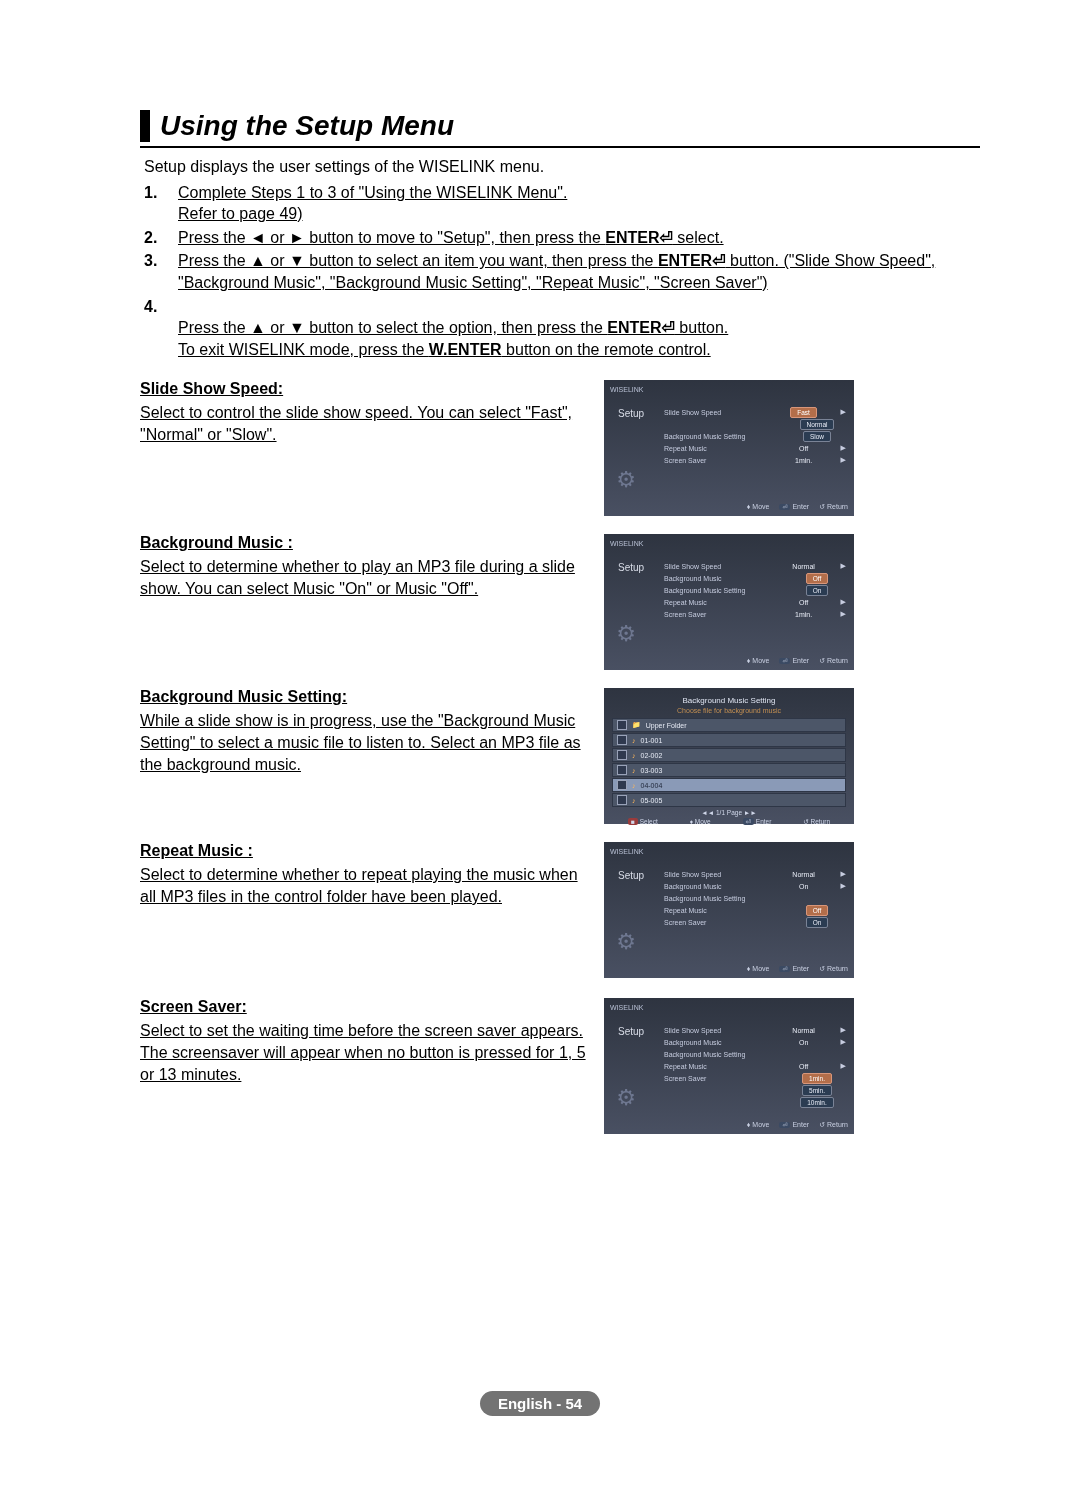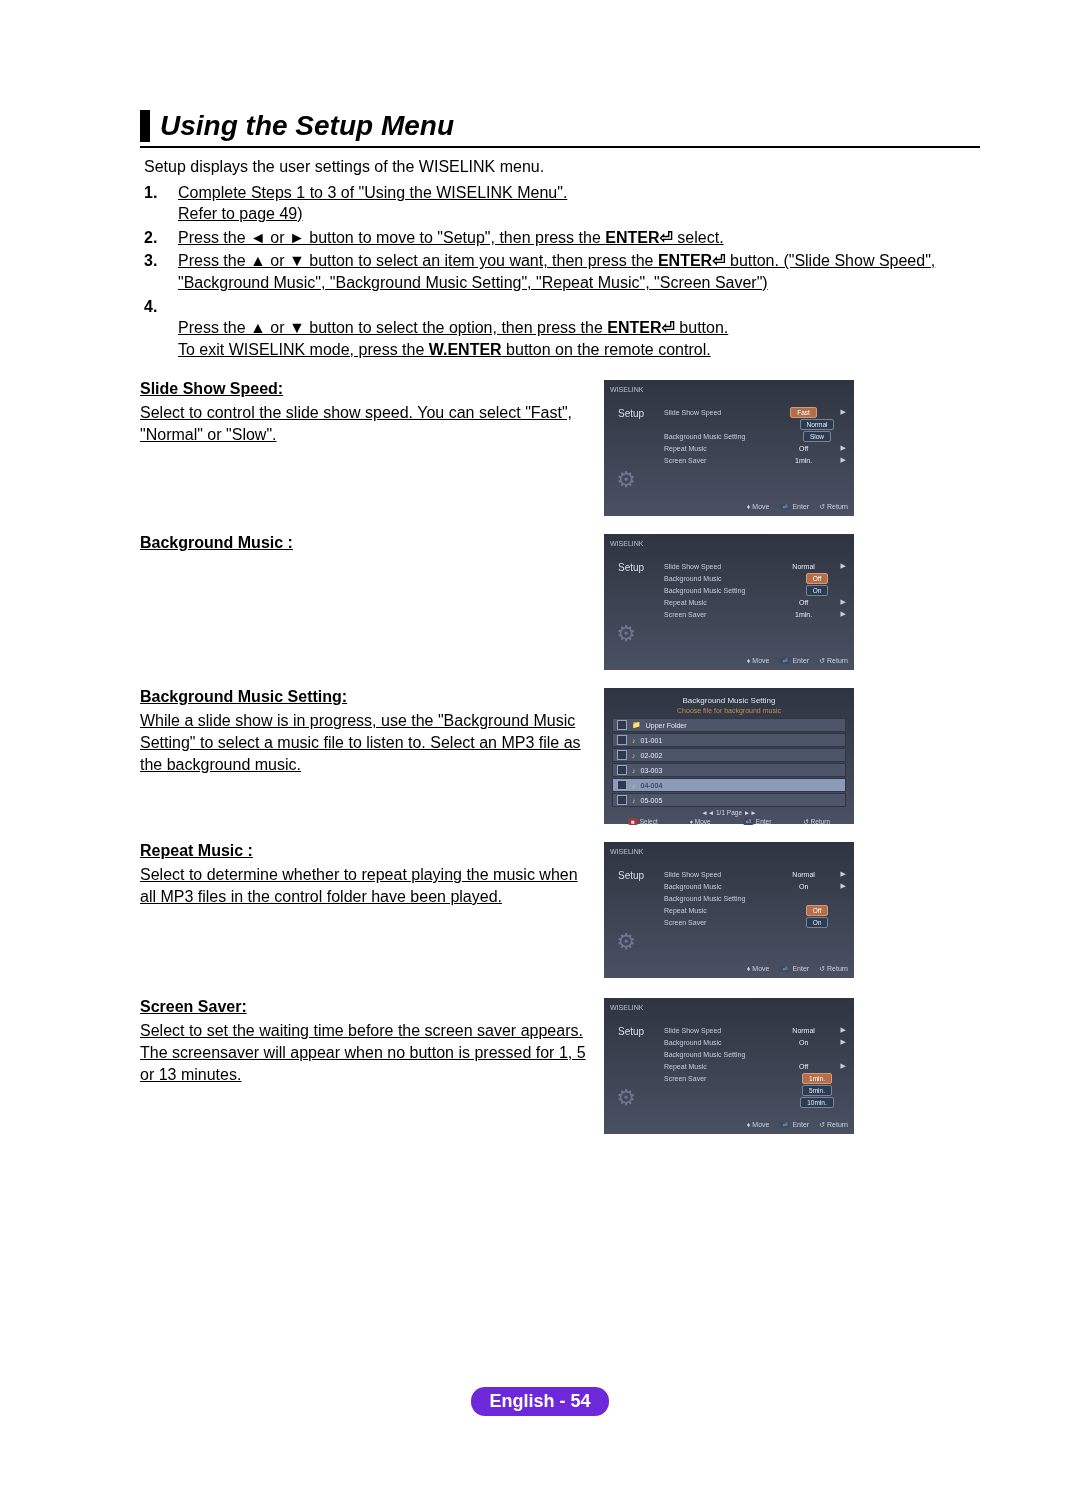--- a/index.html
+++ b/index.html
@@ -189,24 +189,24 @@
   .fl-help .redpill { background:#9a3b3b; border-radius:2px; padding:0 3px; }
 
   .footer {
     position:absolute;
     bottom: 70px;
     left:0; right:0;
     text-align:center;
   }
   .footer .badge {
     display:inline-block;
-    background:#6d28d9;
+    background:#737373;
     color:#fff;
     font-weight:bold;
-    font-size:18px;
+    font-size:15px;
     border-radius: 14px;
     padding: 4px 18px;
   }
 
   
   .sec-slide { margin-top: 20px; }
   .sec-bgm { margin-top: 18px; }
   .sec-bgms { margin-top: 18px; }
   .sec-repeat { margin-top: 18px; }
   .sec-ss { margin-top: 20px; }
@@ -295,20 +295,21 @@
         <span>♦ <span>Move</span></span>
         <span><span class="pill">⏎</span> <span>Enter</span></span>
         <span>↺ <span>Return</span></span>
       </div>
     </div>
   </div>
 
   <div class="section sec-bgm">
     <div class="left">
       <div class="section-heading">Background Music :</div>
+      <div class="section-text">Select to determine whether to play an MP3 file during a slide show. You can select Music "On" or Music "Off".</div>
     </div>
     <div class="shot">
       <div class="brand">WISELINK</div>
       <div class="side-label">Setup</div>
       <div class="gear">⚙︎</div>
       <div class="rows">
         <div class="row">
             <span class="lab">Slide Show Speed</span>
             <span class="val">Normal</span>
             <span class="arrow">▶</span>

